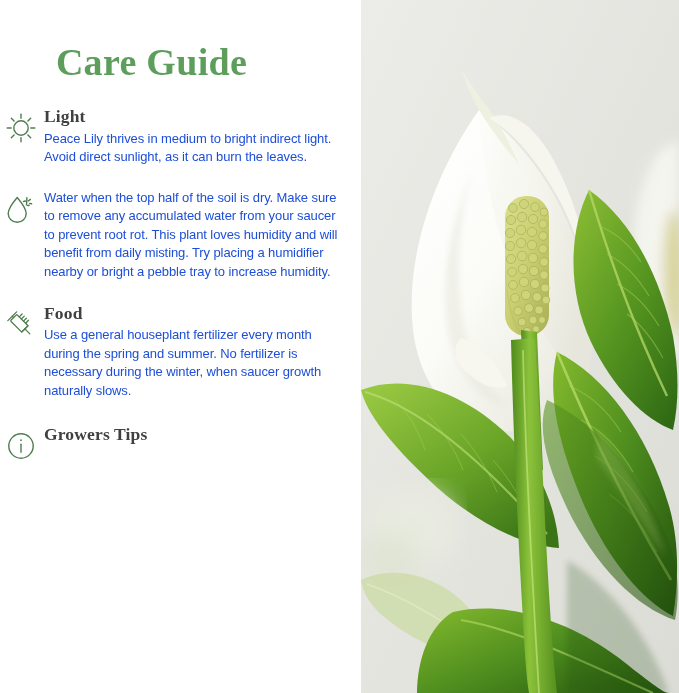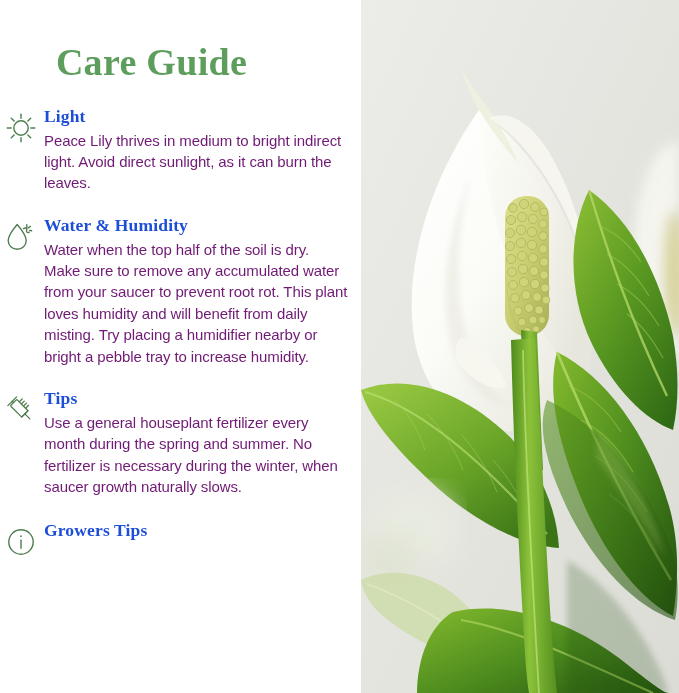--- a/index.html
+++ b/index.html
@@ -61,29 +61,29 @@
     width: 38px;
     height: 38px;
     display: block;
   }
   .care-icon svg { display: block; }
 
   .care-heading {
     font-family: "Liberation Serif", serif;
     font-weight: bold;
     font-size: 17.5px;
-    color: #1d4ed8;
+    color: #404040;
     margin: 0 0 3px 0;
     line-height: 1.12;
     letter-spacing: 0.15px;
   }
   .care-body {
     font-family: "Liberation Sans", sans-serif;
-    font-size: 15px;
-    color: #701a75;
+    font-size: 13px;
+    color: #1d4ed8;
     line-height: 1.43;
     margin: 0;
     letter-spacing: -0.1px;
   }
 
   
   .sec-light   { margin-top: 0px;  margin-bottom: 22px; }
   .sec-water   { margin-bottom: 22px; }
   .sec-food    { margin-bottom: 24px; }
   .sec-tips    { margin-bottom: 15px; }
@@ -135,21 +135,20 @@
           <svg viewBox="0 0 38 38" xmlns="http://www.w3.org/2000/svg">
             <g stroke="#4f7d4f" stroke-width="1.4" fill="none" stroke-linecap="round" stroke-linejoin="round">
               <path d="M15.2 6.5 C15.2 6.5 6.2 17.0 6.2 22.6 C6.2 27.6 10.2 31.3 15.2 31.3 C20.2 31.3 24.2 27.6 24.2 22.6 C24.2 17.0 15.2 6.5 15.2 6.5 Z"></path>
               <path d="M21.5 10.6 C23.6 9.2 25.3 10.6 24.6 12.4 C24.0 14.0 25.6 15.2 27.2 14.2"></path>
               <path d="M24.8 6.8 L24.8 10.0"></path>
               <path d="M28.4 8.4 L26.2 10.0"></path>
               <path d="M29.6 12.8 L27.6 12.4"></path>
             </g>
           </svg>
         </span>
-        <h2 class="care-heading">Water &amp; Humidity</h2>
         <p class="care-body">Water when the top half of the soil is dry. Make sure to remove any accumulated water from your saucer to prevent root rot. This plant loves humidity and will benefit from daily misting. Try placing a humidifier nearby or bright a pebble tray to increase humidity.</p>
       </div>
 
       <div class="care-section sec-food">
         <span class="care-icon">
           <svg viewBox="0 0 38 38" xmlns="http://www.w3.org/2000/svg">
             <g stroke="#4f7d4f" stroke-width="1.3" fill="none" stroke-linecap="round" stroke-linejoin="round">
               <g transform="rotate(-45 19 19)">
                 <rect x="14.5" y="8.5" width="9" height="16" rx="1"></rect>
                 <line x1="14.5" y1="24.5" x2="23.5" y2="24.5"></line>
@@ -157,21 +156,21 @@
                 <line x1="12.8" y1="6.6" x2="25.2" y2="6.6"></line>
                 <line x1="19" y1="6.6" x2="19" y2="8.5"></line>
                 <line x1="23.5" y1="12.0" x2="27.6" y2="12.0"></line>
                 <line x1="23.5" y1="15.0" x2="27.6" y2="15.0"></line>
                 <line x1="23.5" y1="18.0" x2="27.6" y2="18.0"></line>
                 <line x1="23.5" y1="21.0" x2="27.6" y2="21.0"></line>
               </g>
             </g>
           </svg>
         </span>
-        <h2 class="care-heading">Tips</h2>
+        <h2 class="care-heading">Food</h2>
         <p class="care-body">Use a general houseplant fertilizer every month during the spring and summer. No fertilizer is necessary during the winter, when saucer growth naturally slows.</p>
       </div>
 
       <div class="care-section sec-tips">
         <span class="care-icon">
           <svg viewBox="0 0 38 38" xmlns="http://www.w3.org/2000/svg">
             <g stroke="#4f7d4f" stroke-width="1.4" fill="none" stroke-linecap="round">
               <circle cx="19" cy="19" r="12.2"></circle>
               <line x1="19" y1="17.2" x2="19" y2="25.2"></line>
               <circle cx="19" cy="13.2" r="0.9" fill="#4f7d4f" stroke="none"></circle>

